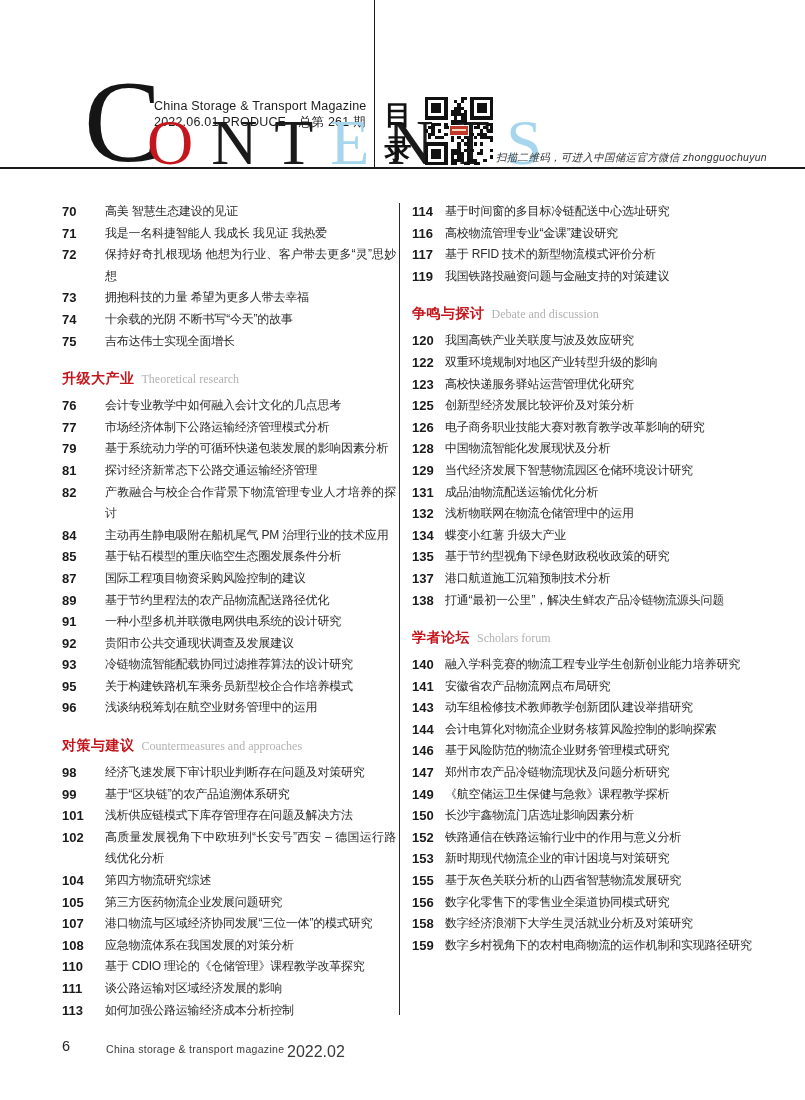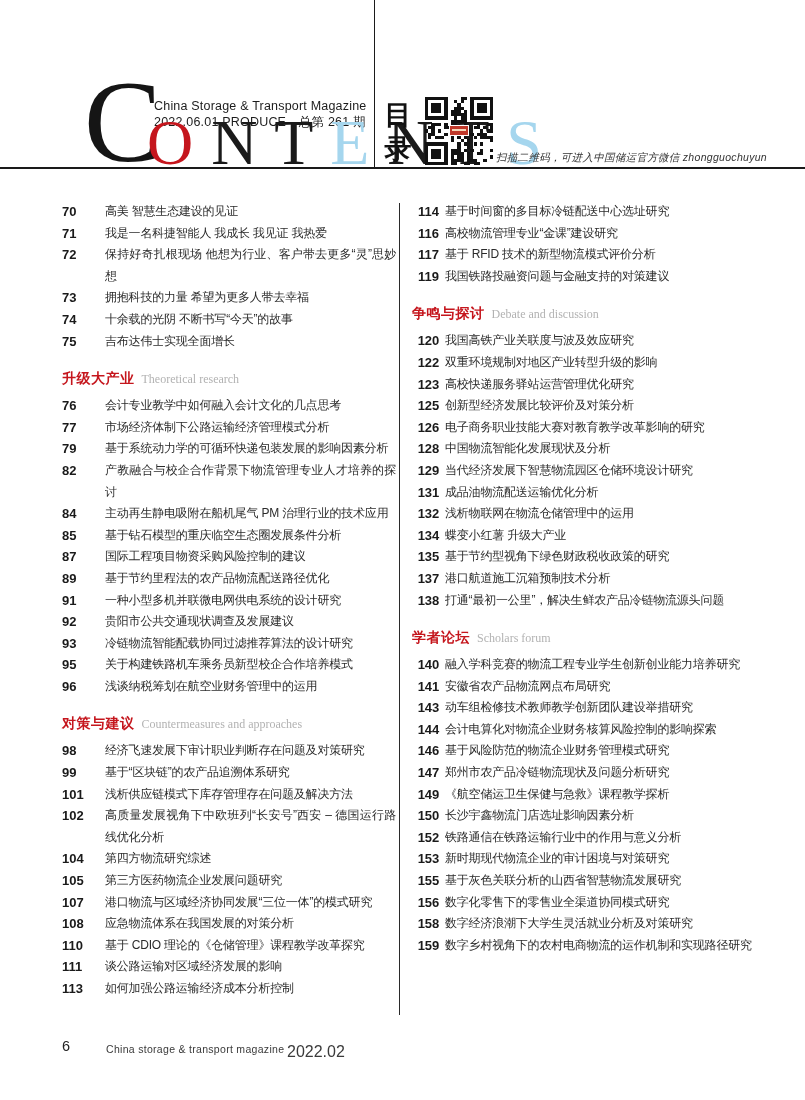--- a/index.html
+++ b/index.html
@@ -19,21 +19,21 @@
   .qr{position:absolute;left:425px;top:97px;width:68px;height:68px;}
   .qr-caption{position:absolute;left:496px;top:151px;font-size:10.5px;color:#333;
               letter-spacing:.3px;white-space:nowrap;font-style:italic;}
   
   .col{position:absolute;top:201px;}
   .col-left{left:62px;width:334px;}
   .col-right{left:412px;width:346px;}
   .col-divider{position:absolute;left:399px;top:203px;width:1px;height:812px;background:#2a2a2a;}
   .row-item .entry{display:flex;align-items:flex-start;}
   .page-no{flex:0 0 43px;font-weight:bold;font-size:13px;color:#1a1a1a;line-height:21.6px;}
-  .col-right .page-no{flex:0 0 33px;text-align:center;}
+  .col-right .page-no{flex:0 0 33px;}
   .title{flex:1;font-size:12px;color:#2b2b2b;line-height:21.6px;text-align:justify;
          letter-spacing:-0.2px;}
   .row-head{margin:17px 0 7px 0;}
   .sec-zh{font-size:14px;font-weight:bold;color:#c5161d;letter-spacing:.5px;}
   .sec-en{font-family:"Liberation Serif",serif;font-size:12px;color:#b2b2b2;margin-left:7px;}
   
   .footer-num{position:absolute;left:62px;top:1038px;font-size:14.5px;color:#222;}
   .footer-mag{position:absolute;left:106px;top:1043px;font-size:10.5px;color:#3a3a3a;letter-spacing:.3px;}
   .footer-date{position:absolute;left:287px;top:1043px;font-size:16px;color:#3a3a3a;}
 </style>
@@ -293,20 +293,27 @@
       </div>
 
       <div class="row row-item">
 
         <div class="entry">
           <span class="page-no">79</span>
           <span class="title">基于系统动力学的可循环快递包装发展的影响因素分析</span>
         </div>
       </div>
 
+      <div class="row row-item">
+
+        <div class="entry">
+          <span class="page-no">81</span>
+          <span class="title">探讨经济新常态下公路交通运输经济管理</span>
+        </div>
+      </div>
 
       <div class="row row-item">
 
         <div class="entry">
           <span class="page-no">82</span>
           <span class="title">产教融合与校企合作背景下物流管理专业人才培养的探讨</span>
         </div>
       </div>
 
       <div class="row row-item">

